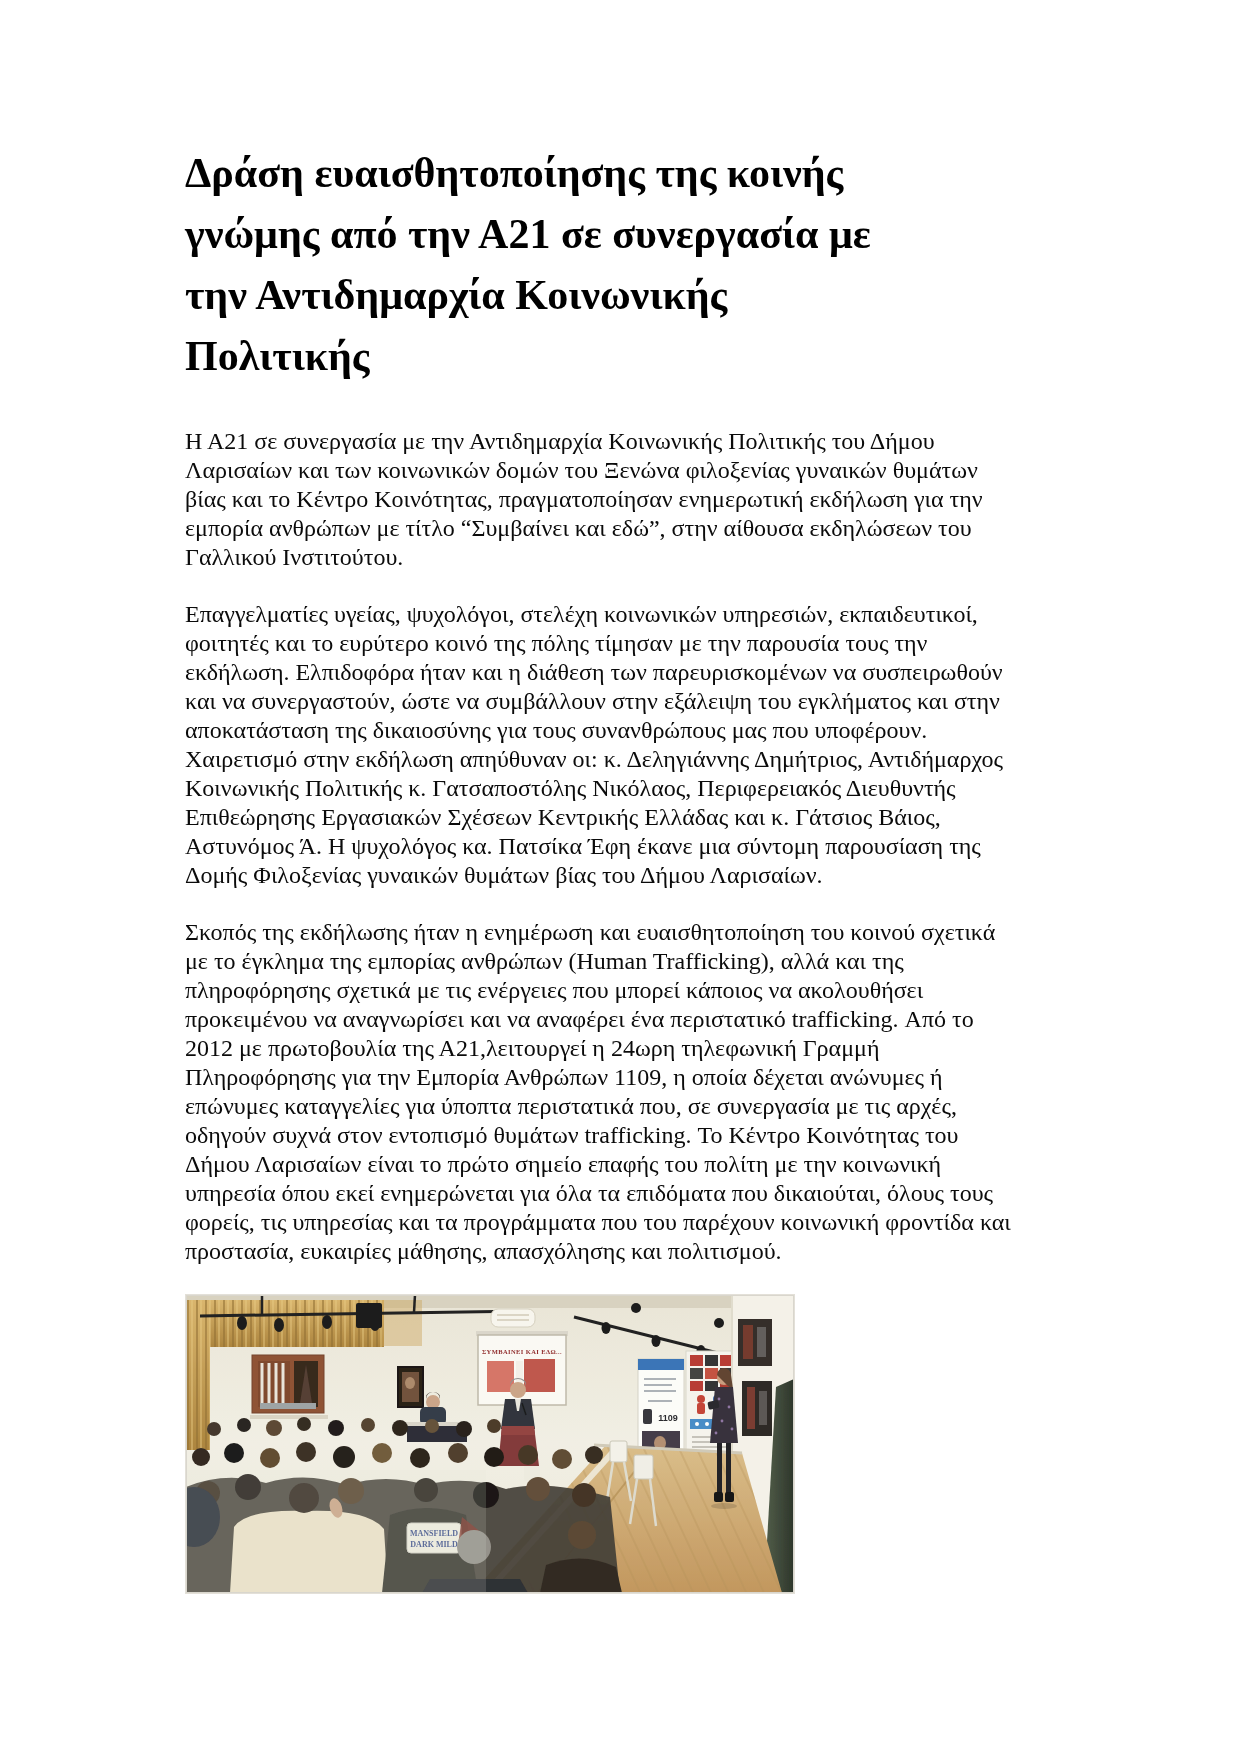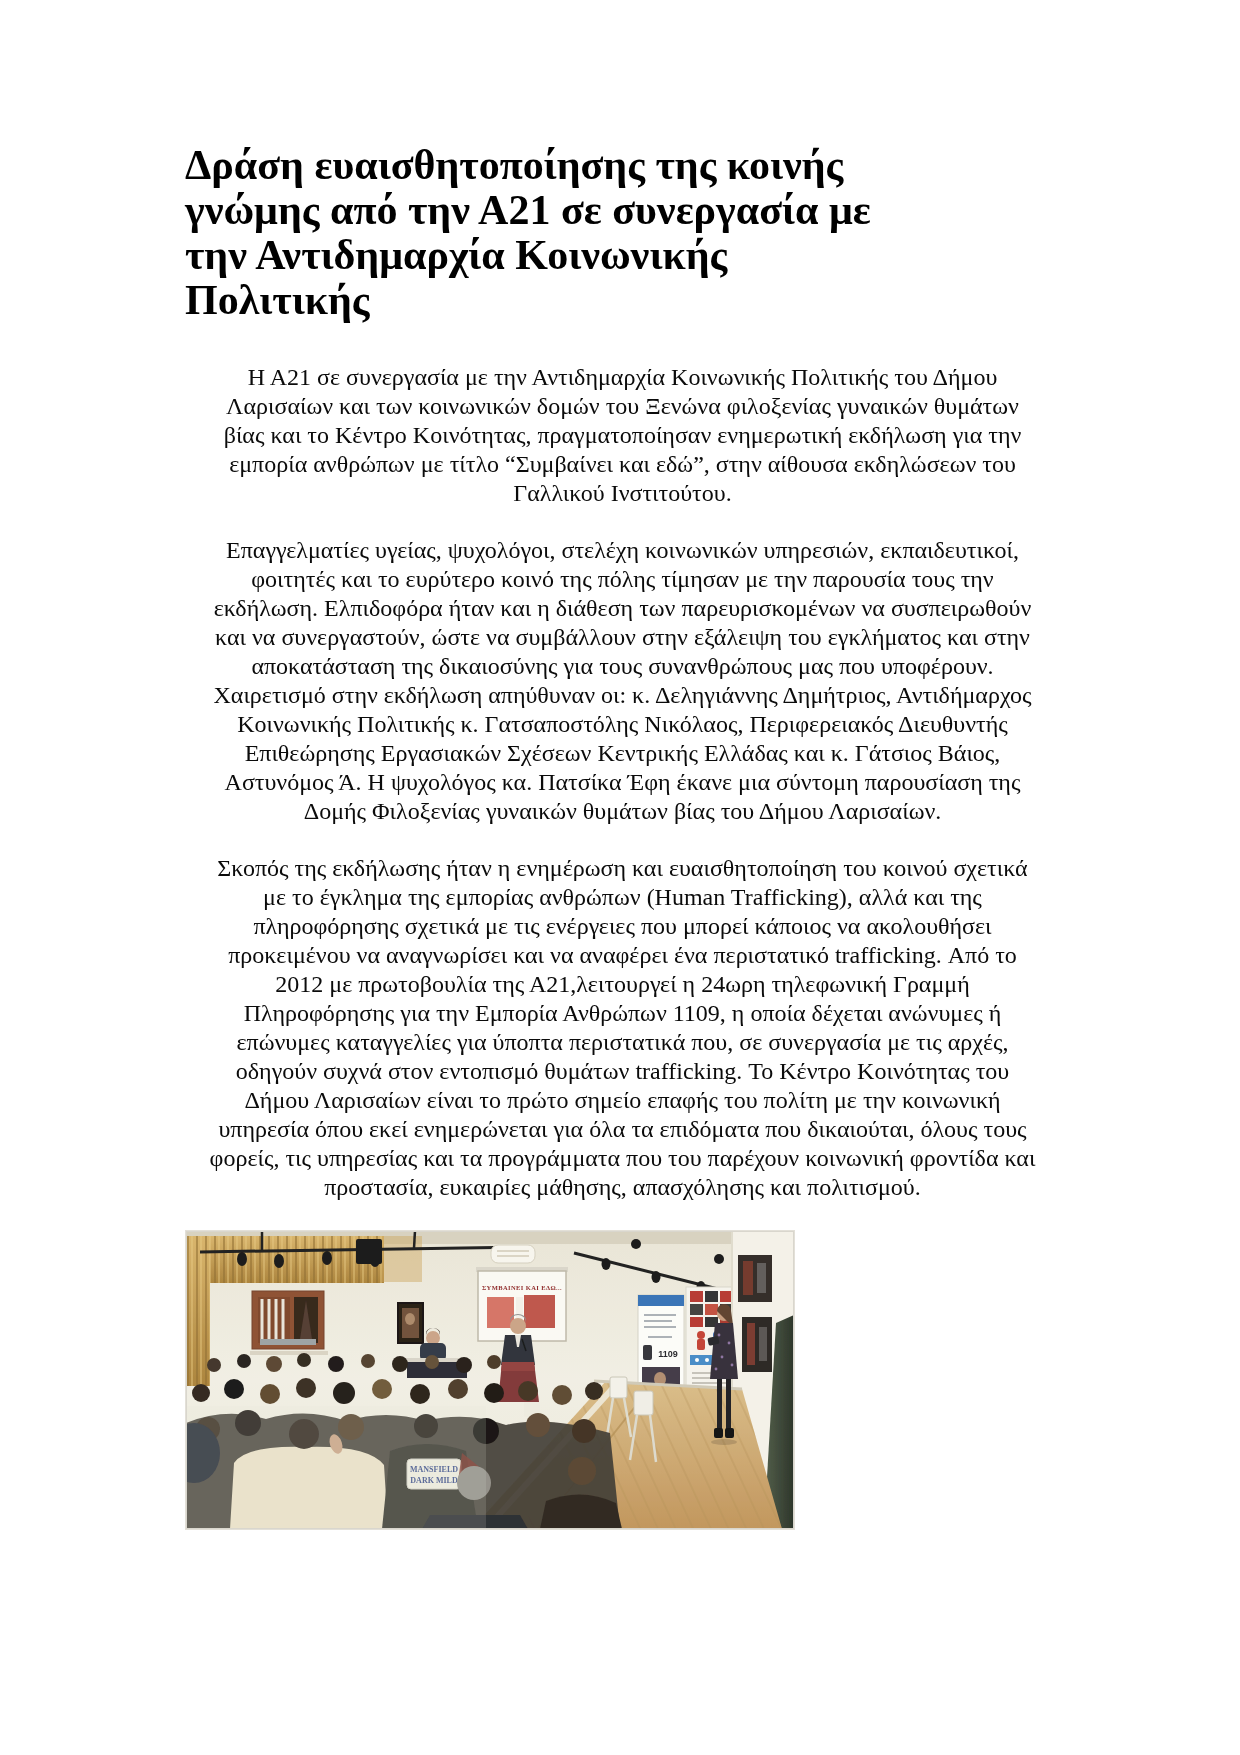--- a/index.html
+++ b/index.html
@@ -8,27 +8,27 @@
     font-family:"Liberation Serif","DejaVu Serif",serif;color:#000;
     overflow:hidden;
   }
   .page{
     box-sizing:border-box;
     width:1240px;height:1755px;
     padding:143px 180px 0 185px;
   }
   h1.article-title{
     margin:0 0 40px 0;
-    font-size:42px;line-height:45px;font-weight:bold;color:#000;
+    font-size:42px;line-height:61px;font-weight:bold;color:#000;
     white-space:pre-line;max-width:830px;
   }
   .article-body p{
     margin:0 0 28px 0;
     font-size:24px;line-height:29px;color:#0b0b0b;
-    white-space:pre-line;max-width:880px;text-align:center;
+    white-space:pre-line;max-width:880px;
   }
   figure.photo{
     margin:1px 0 0 0;padding:0;
     width:608px;height:298px;
   }
   figure.photo svg{display:block;border:1px solid #e3e0d8;}
 </style>
 </head>
 <body>
 

